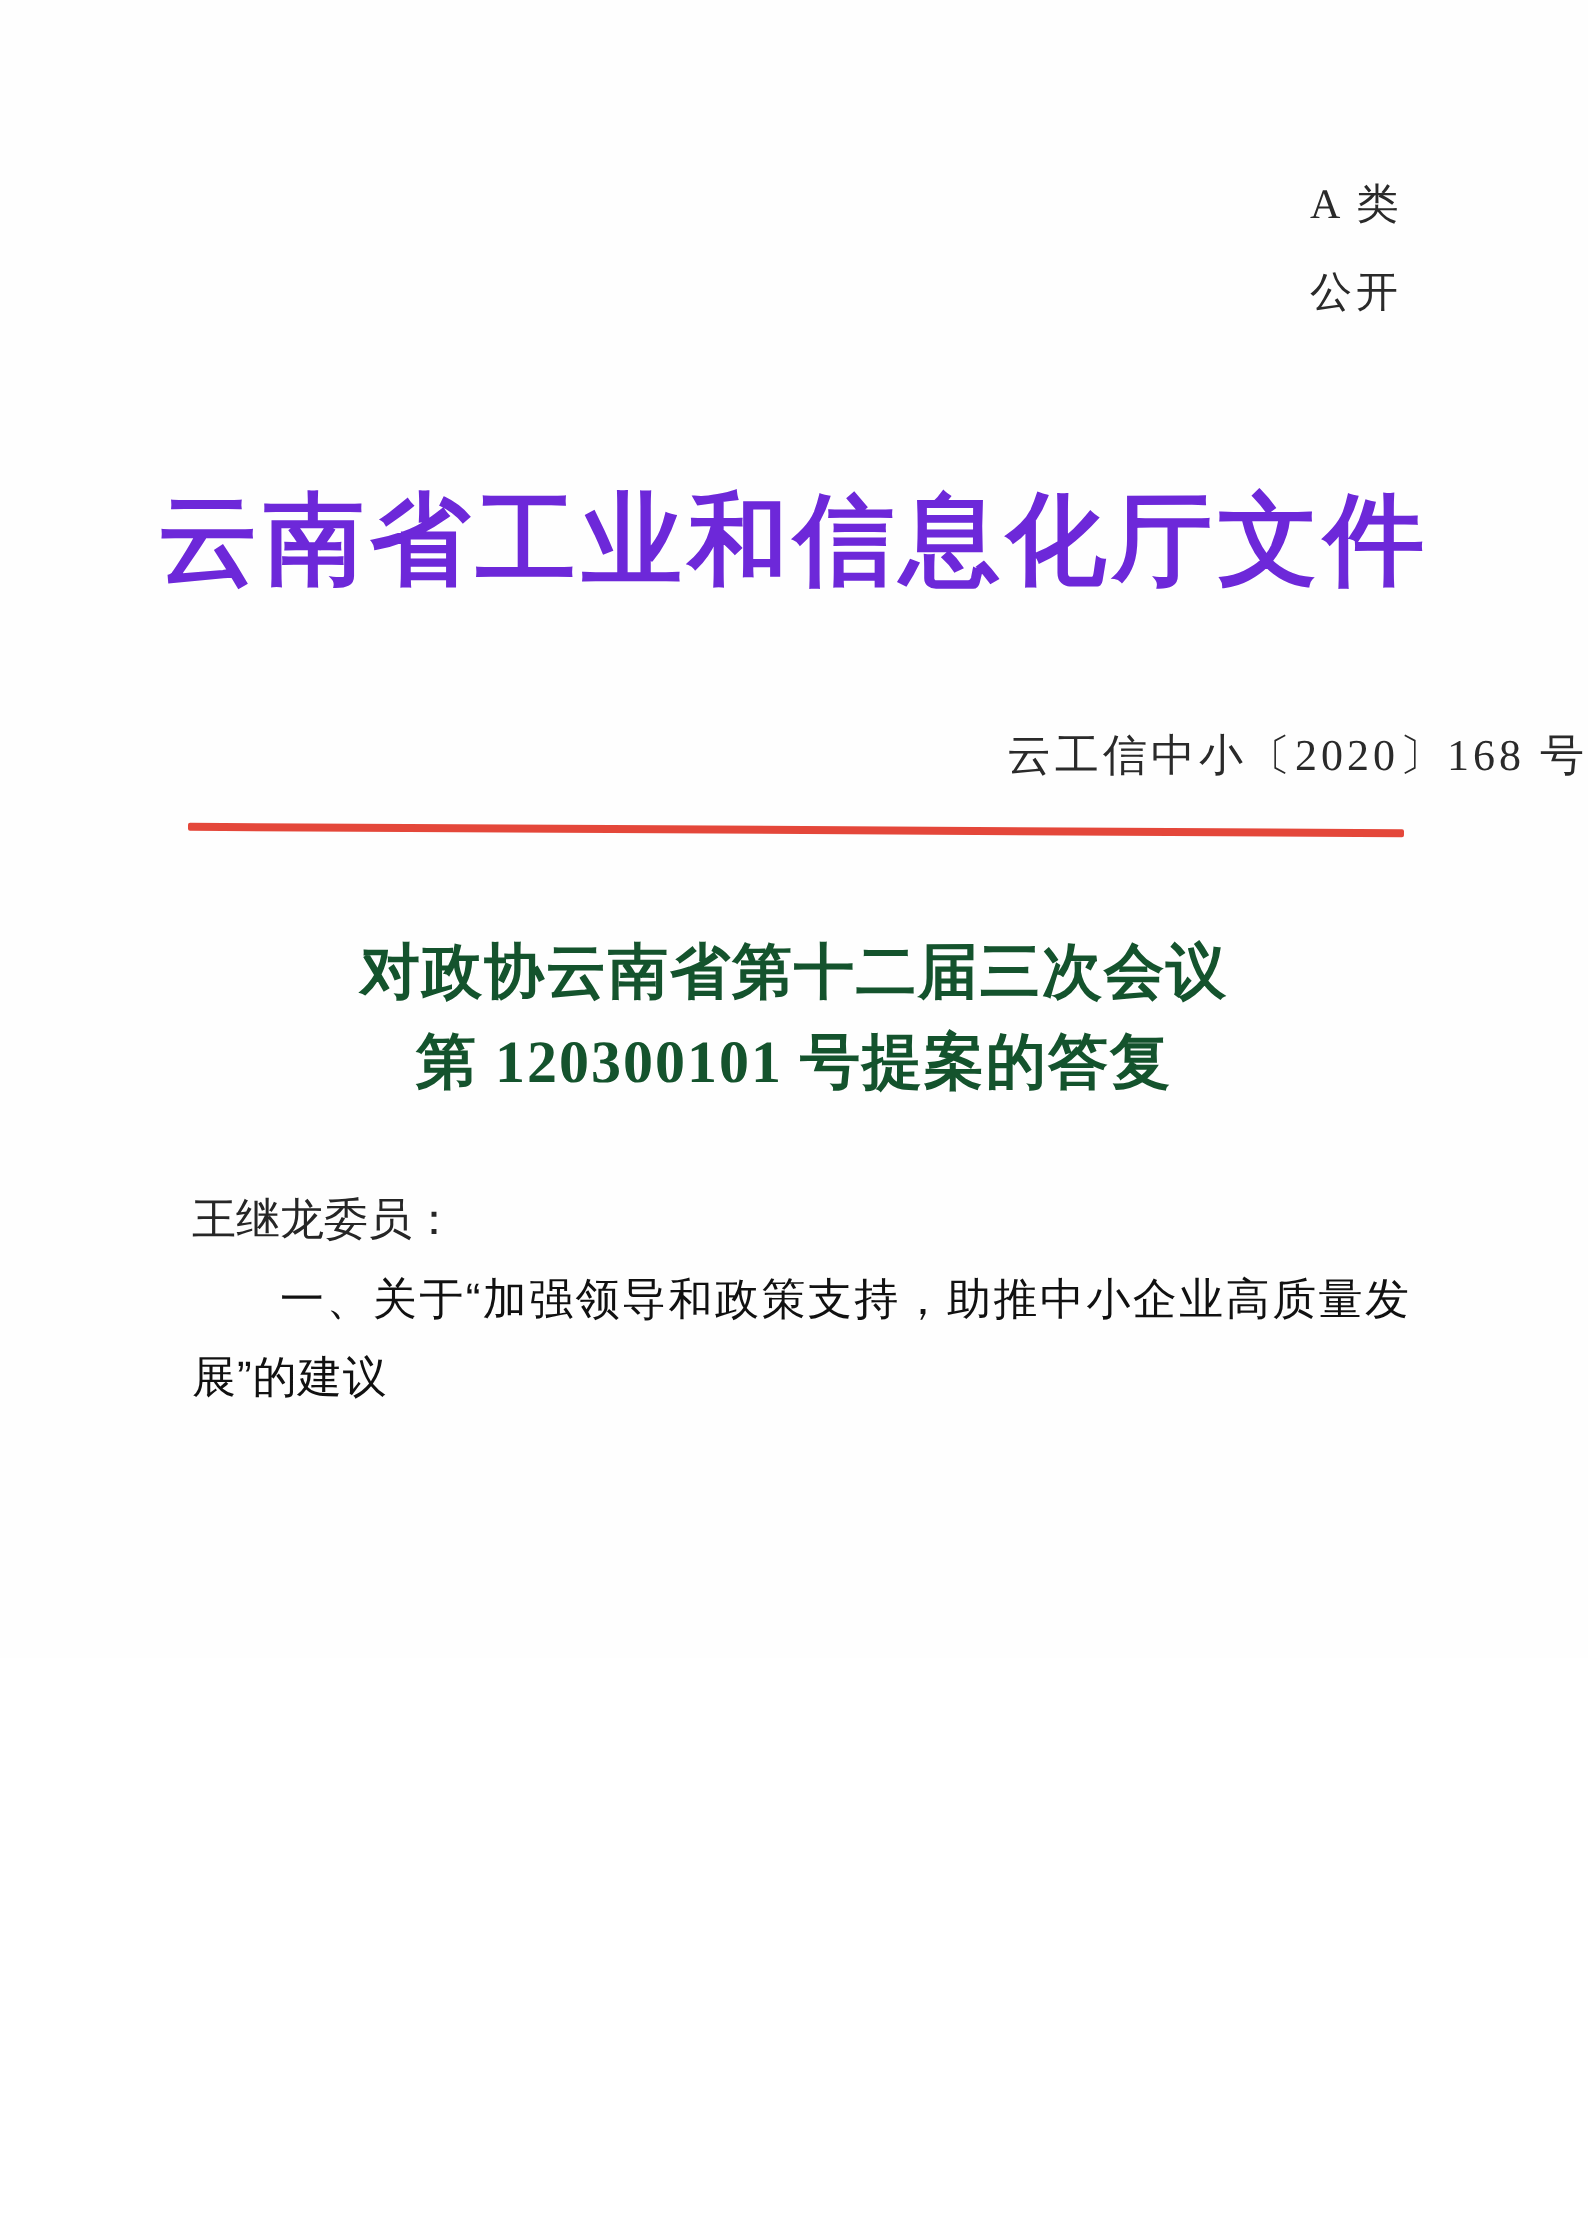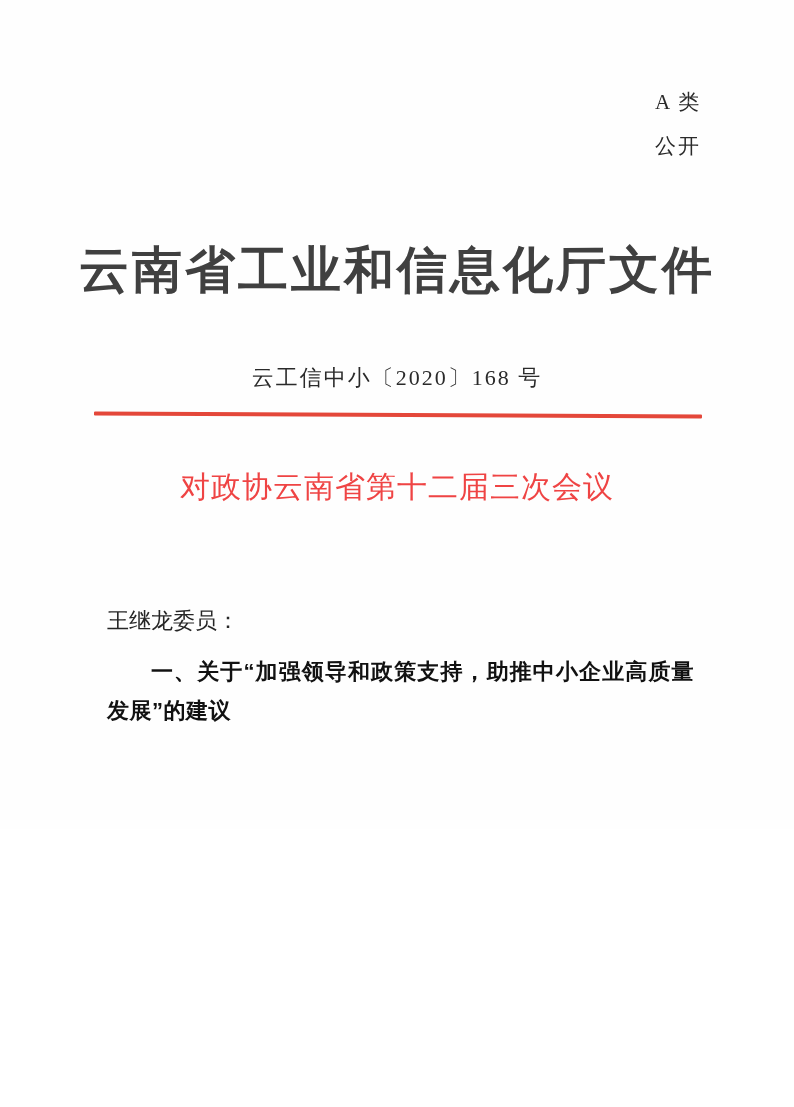--- a/index.html
+++ b/index.html
@@ -24,30 +24,30 @@
   }
   .agency {
     position: absolute;
     top: 237px;
     left: 0;
     width: 100%;
     text-align: center;
     font-size: 50px;
     font-weight: bold;
     letter-spacing: 3px;
-    color: #404040;
+    color: #6d28d9;
     white-space: nowrap;
     font-family: "Liberation Serif", serif;
   }
   .docnum {
     position: absolute;
     top: 363px;
     left: 0;
     width: 100%;
-    text-align: center;
+    text-align: right;
     font-size: 22px;
     letter-spacing: 2px;
     color: #2a2a2a;
   }
   .rule {
     position: absolute;
     top: 413px;
     left: 94px;
     width: 608px;
     height: 4px;
@@ -55,39 +55,39 @@
     transform: rotate(0.3deg);
     border-radius: 1px;
   }
   .title {
     position: absolute;
     top: 464px;
     left: 0;
     width: 100%;
     text-align: center;
     font-size: 30px;
-    font-weight: normal;
+    font-weight: bold;
     line-height: 45px;
-    color: #ef4444;
+    color: #14532d;
     letter-spacing: 1px;
   }
   .body {
     position: absolute;
     top: 589px;
     left: 95px;
     width: 611px;
     font-size: 22px;
     line-height: 39px;
     color: #262626;
     text-align: justify;
   }
-  .body p { margin: 12px; }
+  .body p { margin: 1px; }
   .para { text-indent: 2em; }
   .section-heading {
-    font-weight: bold;
+    font-weight: normal;
     color: #111111;
     font-family: "Liberation Sans", sans-serif;
     letter-spacing: 0.5px;
   }
   .pageno {
     position: absolute;
     top: 977px;
     right: 102px;
     font-size: 20px;
     letter-spacing: 3px;
@@ -106,20 +106,21 @@
   </div>
 
   <div class="agency">云南省工业和信息化厅文件</div>
 
   <div class="docnum">云工信中小〔2020〕168 号</div>
 
   <div class="rule"></div>
 
   <div class="title">
     <div>对政协云南省第十二届三次会议</div>
+    <div>第 120300101 号提案的答复</div>
   </div>
 
   <div class="body">
     <p class="salutation">王继龙委员：</p>
     <p class="para section-heading">一、关于“加强领导和政策支持，助推中小企业高质量发展”的建议</p>
   </div>
 
   <div class="pageno">— 1 —</div>
 
 </div>

